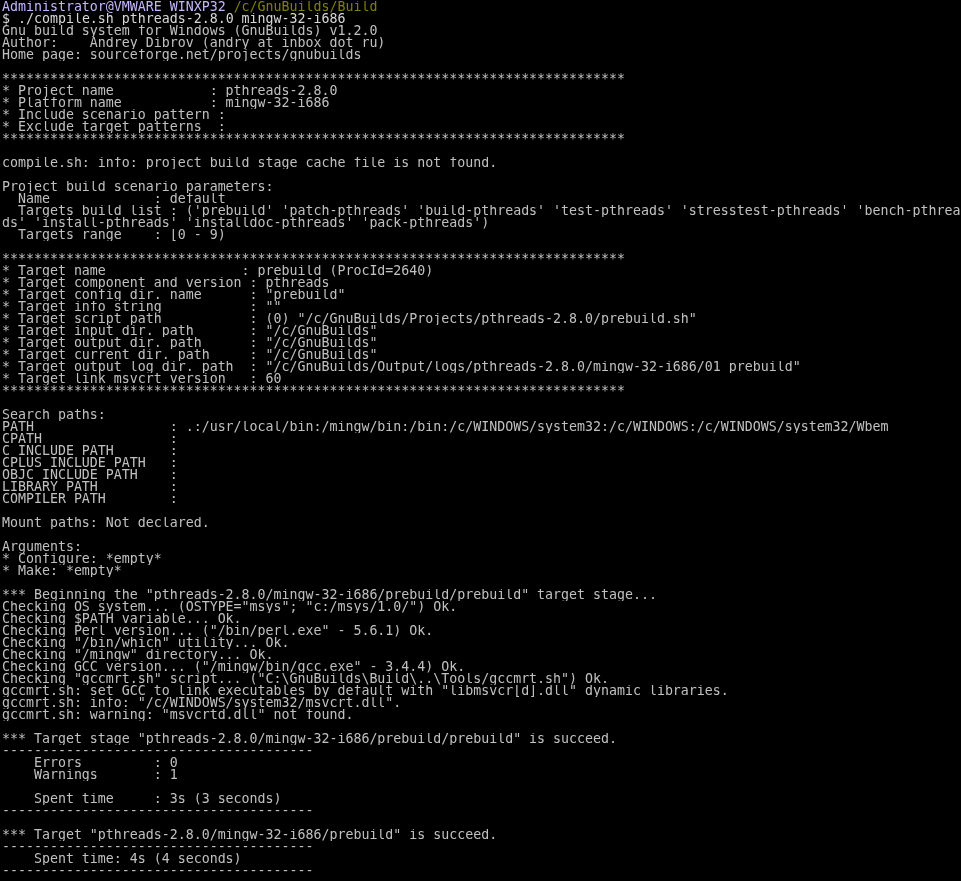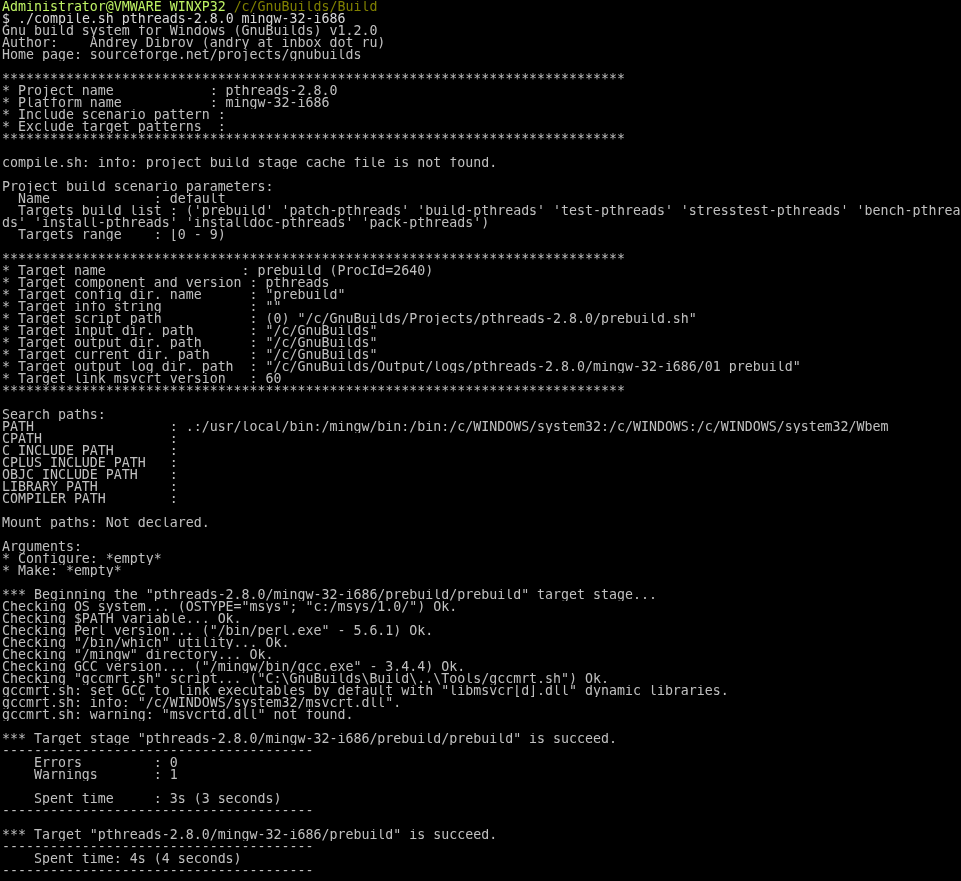--- a/index.html
+++ b/index.html
@@ -39,21 +39,21 @@
     line-height: 12px;
   }
   .line {
     height: 12px;
     white-space: pre;
     overflow: hidden;
     font-family: "DejaVu Sans Mono", "Liberation Mono", monospace;
   }
   .seg { white-space: pre; }
   .c-default { color: #c0c0c0; }
-  .c-green   { color: #bef264; }
+  .c-green   { color: #c4b5fd; }
   .c-olive   { color: #808000; }
   .c-white   { color: #d8d8d8; }
 </style>
 </head>
 <body>
 
 <div id="terminal">
   <div id="screen" style="font-size: 13.288px;"><div class="line" style="font-size: inherit;"><span class="seg c-green" style="font-size: inherit;">Administrator@VMWARE_WINXP32</span><span class="seg c-default" style="font-size: inherit;"> </span><span class="seg c-olive" style="font-size: inherit;">/c/GnuBuilds/Build</span></div><div class="line" style="font-size: inherit;"><span class="seg c-white" style="font-size: inherit;">$</span><span class="seg c-white" style="font-size: inherit;"> ./compile.sh pthreads-2.8.0 mingw-32-i686</span></div><div class="line" style="font-size: inherit;"><span class="seg c-default" style="font-size: inherit;">Gnu build system for Windows (GnuBuilds) v1.2.0</span></div><div class="line" style="font-size: inherit;"><span class="seg c-default" style="font-size: inherit;">Author:    Andrey Dibrov (andry at inbox dot ru)</span></div><div class="line" style="font-size: inherit;"><span class="seg c-default" style="font-size: inherit;">Home page: sourceforge.net/projects/gnubuilds</span></div><div class="line" style="font-size: inherit;"><span class="seg c-default" style="font-size: inherit;"></span></div><div class="line" style="font-size: inherit;"><span class="seg c-default" style="font-size: inherit;">******************************************************************************</span></div><div class="line" style="font-size: inherit;"><span class="seg c-default" style="font-size: inherit;">* Project name            : pthreads-2.8.0</span></div><div class="line" style="font-size: inherit;"><span class="seg c-default" style="font-size: inherit;">* Platform name           : mingw-32-i686</span></div><div class="line" style="font-size: inherit;"><span class="seg c-default" style="font-size: inherit;">* Include scenario pattern :</span></div><div class="line" style="font-size: inherit;"><span class="seg c-default" style="font-size: inherit;">* Exclude target patterns  :</span></div><div class="line" style="font-size: inherit;"><span class="seg c-default" style="font-size: inherit;">******************************************************************************</span></div><div class="line" style="font-size: inherit;"><span class="seg c-default" style="font-size: inherit;"></span></div><div class="line" style="font-size: inherit;"><span class="seg c-default" style="font-size: inherit;">compile.sh: info: project build stage cache file is not found.</span></div><div class="line" style="font-size: inherit;"><span class="seg c-default" style="font-size: inherit;"></span></div><div class="line" style="font-size: inherit;"><span class="seg c-default" style="font-size: inherit;">Project build scenario parameters:</span></div><div class="line" style="font-size: inherit;"><span class="seg c-default" style="font-size: inherit;">  Name             : default</span></div><div class="line" style="font-size: inherit;"><span class="seg c-default" style="font-size: inherit;">  Targets build list : ('prebuild' 'patch-pthreads' 'build-pthreads' 'test-pthreads' 'stresstest-pthreads' 'bench-pthrea</span></div><div class="line" style="font-size: inherit;"><span class="seg c-default" style="font-size: inherit;">ds' 'install-pthreads' 'installdoc-pthreads' 'pack-pthreads')</span></div><div class="line" style="font-size: inherit;"><span class="seg c-default" style="font-size: inherit;">  Targets range    : [0 - 9)</span></div><div class="line" style="font-size: inherit;"><span class="seg c-default" style="font-size: inherit;"></span></div><div class="line" style="font-size: inherit;"><span class="seg c-default" style="font-size: inherit;">******************************************************************************</span></div><div class="line" style="font-size: inherit;"><span class="seg c-default" style="font-size: inherit;">* Target name                 : prebuild (ProcId=2640)</span></div><div class="line" style="font-size: inherit;"><span class="seg c-default" style="font-size: inherit;">* Target component and version : pthreads</span></div><div class="line" style="font-size: inherit;"><span class="seg c-default" style="font-size: inherit;">* Target config dir. name      : "prebuild"</span></div><div class="line" style="font-size: inherit;"><span class="seg c-default" style="font-size: inherit;">* Target info string           : ""</span></div><div class="line" style="font-size: inherit;"><span class="seg c-default" style="font-size: inherit;">* Target script path           : (0) "/c/GnuBuilds/Projects/pthreads-2.8.0/prebuild.sh"</span></div><div class="line" style="font-size: inherit;"><span class="seg c-default" style="font-size: inherit;">* Target input dir. path       : "/c/GnuBuilds"</span></div><div class="line" style="font-size: inherit;"><span class="seg c-default" style="font-size: inherit;">* Target output dir. path      : "/c/GnuBuilds"</span></div><div class="line" style="font-size: inherit;"><span class="seg c-default" style="font-size: inherit;">* Target current dir. path     : "/c/GnuBuilds"</span></div><div class="line" style="font-size: inherit;"><span class="seg c-default" style="font-size: inherit;">* Target output log dir. path  : "/c/GnuBuilds/Output/logs/pthreads-2.8.0/mingw-32-i686/01_prebuild"</span></div><div class="line" style="font-size: inherit;"><span class="seg c-default" style="font-size: inherit;">* Target link msvcrt version   : 60</span></div><div class="line" style="font-size: inherit;"><span class="seg c-default" style="font-size: inherit;">******************************************************************************</span></div><div class="line" style="font-size: inherit;"><span class="seg c-default" style="font-size: inherit;"></span></div><div class="line" style="font-size: inherit;"><span class="seg c-default" style="font-size: inherit;">Search paths:</span></div><div class="line" style="font-size: inherit;"><span class="seg c-default" style="font-size: inherit;">PATH                 : .:/usr/local/bin:/mingw/bin:/bin:/c/WINDOWS/system32:/c/WINDOWS:/c/WINDOWS/system32/Wbem</span></div><div class="line" style="font-size: inherit;"><span class="seg c-default" style="font-size: inherit;">CPATH                :</span></div><div class="line" style="font-size: inherit;"><span class="seg c-default" style="font-size: inherit;">C_INCLUDE_PATH       :</span></div><div class="line" style="font-size: inherit;"><span class="seg c-default" style="font-size: inherit;">CPLUS_INCLUDE_PATH   :</span></div><div class="line" style="font-size: inherit;"><span class="seg c-default" style="font-size: inherit;">OBJC_INCLUDE_PATH    :</span></div><div class="line" style="font-size: inherit;"><span class="seg c-default" style="font-size: inherit;">LIBRARY_PATH         :</span></div><div class="line" style="font-size: inherit;"><span class="seg c-default" style="font-size: inherit;">COMPILER_PATH        :</span></div><div class="line" style="font-size: inherit;"><span class="seg c-default" style="font-size: inherit;"></span></div><div class="line" style="font-size: inherit;"><span class="seg c-default" style="font-size: inherit;">Mount paths: Not declared.</span></div><div class="line" style="font-size: inherit;"><span class="seg c-default" style="font-size: inherit;"></span></div><div class="line" style="font-size: inherit;"><span class="seg c-default" style="font-size: inherit;">Arguments:</span></div><div class="line" style="font-size: inherit;"><span class="seg c-default" style="font-size: inherit;">* Configure: *empty*</span></div><div class="line" style="font-size: inherit;"><span class="seg c-default" style="font-size: inherit;">* Make: *empty*</span></div><div class="line" style="font-size: inherit;"><span class="seg c-default" style="font-size: inherit;"></span></div><div class="line" style="font-size: inherit;"><span class="seg c-default" style="font-size: inherit;">*** Beginning the "pthreads-2.8.0/mingw-32-i686/prebuild/prebuild" target stage...</span></div><div class="line" style="font-size: inherit;"><span class="seg c-default" style="font-size: inherit;">Checking OS system... (OSTYPE="msys"; "c:/msys/1.0/") Ok.</span></div><div class="line" style="font-size: inherit;"><span class="seg c-default" style="font-size: inherit;">Checking $PATH variable... Ok.</span></div><div class="line" style="font-size: inherit;"><span class="seg c-default" style="font-size: inherit;">Checking Perl version... ("/bin/perl.exe" - 5.6.1) Ok.</span></div><div class="line" style="font-size: inherit;"><span class="seg c-default" style="font-size: inherit;">Checking "/bin/which" utility... Ok.</span></div><div class="line" style="font-size: inherit;"><span class="seg c-default" style="font-size: inherit;">Checking "/mingw" directory... Ok.</span></div><div class="line" style="font-size: inherit;"><span class="seg c-default" style="font-size: inherit;">Checking GCC version... ("/mingw/bin/gcc.exe" - 3.4.4) Ok.</span></div><div class="line" style="font-size: inherit;"><span class="seg c-default" style="font-size: inherit;">Checking "gccmrt.sh" script... ("C:\GnuBuilds\Build\..\Tools/gccmrt.sh") Ok.</span></div><div class="line" style="font-size: inherit;"><span class="seg c-default" style="font-size: inherit;">gccmrt.sh: set GCC to link executables by default with "libmsvcr[d].dll" dynamic libraries.</span></div><div class="line" style="font-size: inherit;"><span class="seg c-default" style="font-size: inherit;">gccmrt.sh: info: "/c/WINDOWS/system32/msvcrt.dll".</span></div><div class="line" style="font-size: inherit;"><span class="seg c-default" style="font-size: inherit;">gccmrt.sh: warning: "msvcrtd.dll" not found.</span></div><div class="line" style="font-size: inherit;"><span class="seg c-default" style="font-size: inherit;"></span></div><div class="line" style="font-size: inherit;"><span class="seg c-default" style="font-size: inherit;">*** Target stage "pthreads-2.8.0/mingw-32-i686/prebuild/prebuild" is succeed.</span></div><div class="line" style="font-size: inherit;"><span class="seg c-default" style="font-size: inherit;">---------------------------------------</span></div><div class="line" style="font-size: inherit;"><span class="seg c-default" style="font-size: inherit;">    Errors         : 0</span></div><div class="line" style="font-size: inherit;"><span class="seg c-default" style="font-size: inherit;">    Warnings       : 1</span></div><div class="line" style="font-size: inherit;"><span class="seg c-default" style="font-size: inherit;"></span></div><div class="line" style="font-size: inherit;"><span class="seg c-default" style="font-size: inherit;">    Spent time     : 3s (3 seconds)</span></div><div class="line" style="font-size: inherit;"><span class="seg c-default" style="font-size: inherit;">---------------------------------------</span></div><div class="line" style="font-size: inherit;"><span class="seg c-default" style="font-size: inherit;"></span></div><div class="line" style="font-size: inherit;"><span class="seg c-default" style="font-size: inherit;">*** Target "pthreads-2.8.0/mingw-32-i686/prebuild" is succeed.</span></div><div class="line" style="font-size: inherit;"><span class="seg c-default" style="font-size: inherit;">---------------------------------------</span></div><div class="line" style="font-size: inherit;"><span class="seg c-default" style="font-size: inherit;">    Spent time: 4s (4 seconds)</span></div><div class="line" style="font-size: inherit;"><span class="seg c-default" style="font-size: inherit;">---------------------------------------</span></div></div>
 </div>
 

